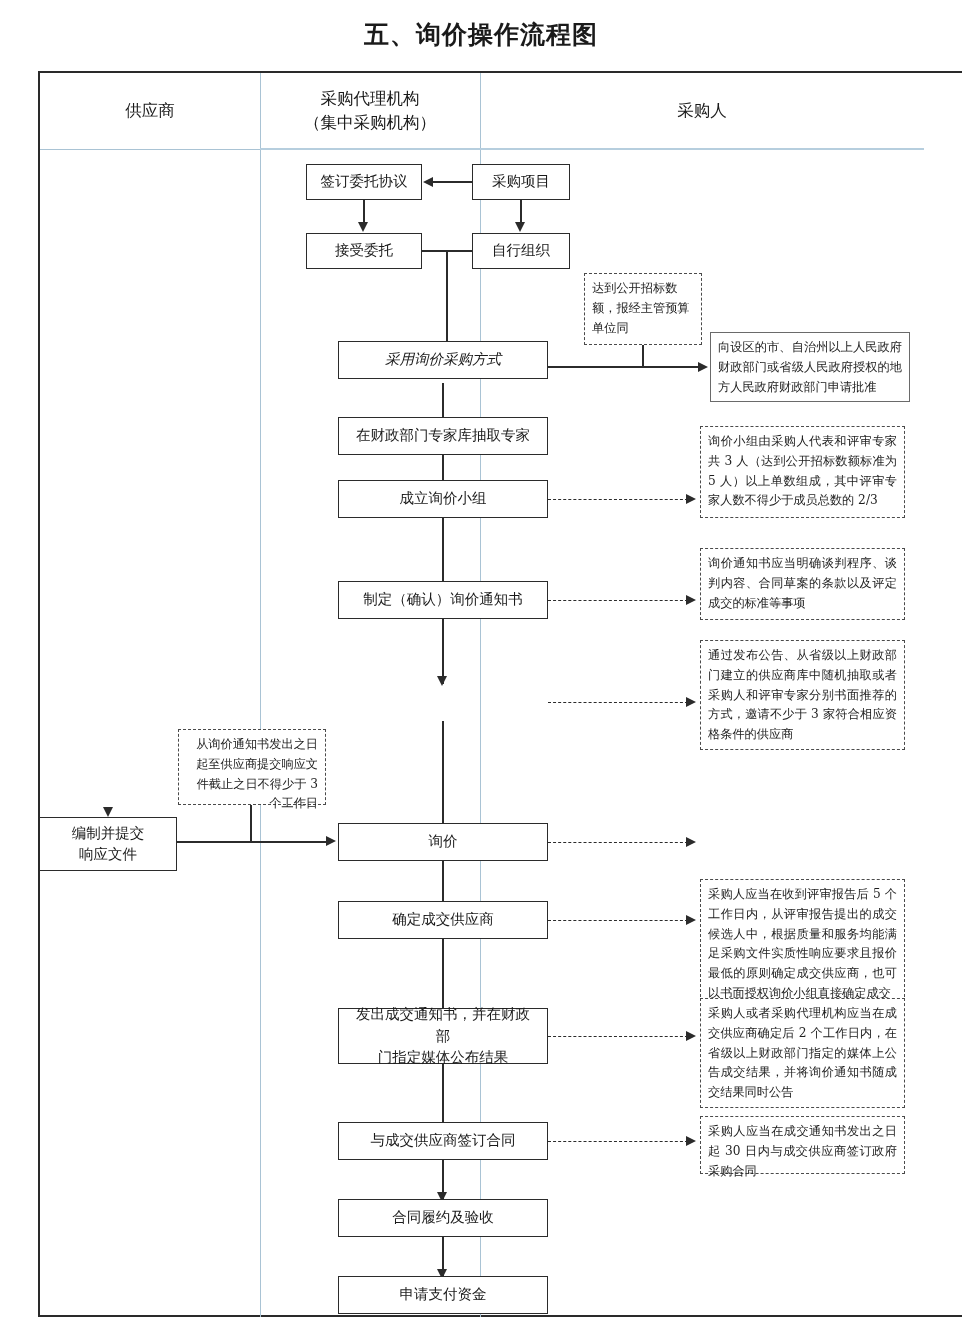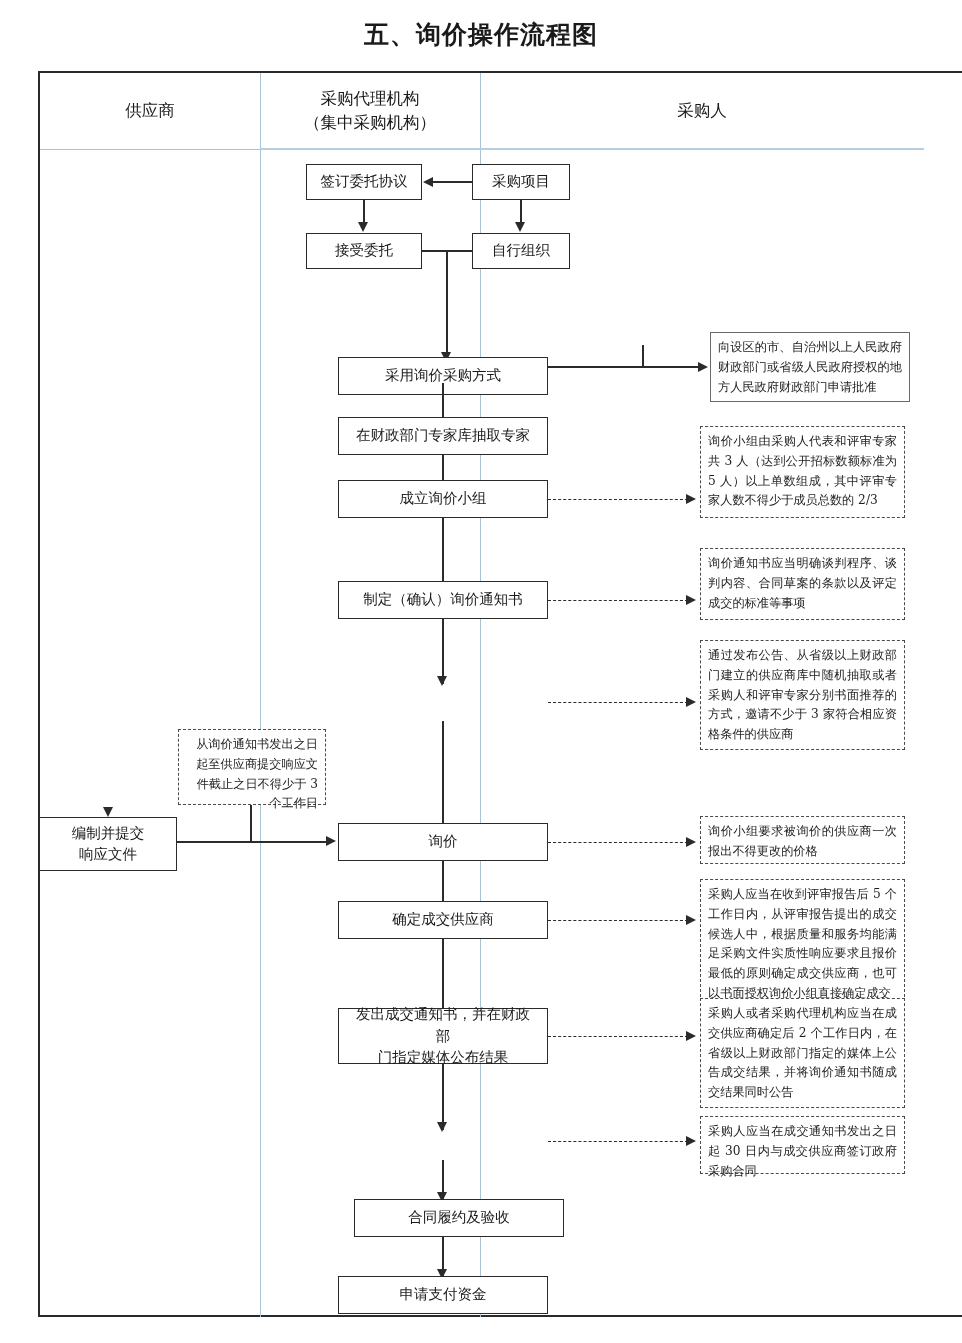--- a/index.html
+++ b/index.html
@@ -188,24 +188,27 @@
     <div class="ln v" style="left:323px; top:127px; height:23px;"></div>
     <div class="ar down" style="left:318px; top:149px;"></div>
 
     <div class="ln v" style="left:480px; top:127px; height:23px;"></div>
     <div class="ar down" style="left:475px; top:149px;"></div>
 
     <div class="ln h" style="left:382px; top:177px; width:50px;"></div>
     <div class="ln v" style="left:406px; top:177px; height:103px;"></div>
     <div class="ar down" style="left:401px; top:279px;"></div>
 
-    <div class="node" style="left:298px; top:284px; width:210px; height:38px;">
+    <div class="node" style="left:298px; top:268px; width:210px; height:38px;font-style:italic;">
       <span>采用询价采购方式</span>
     </div>
 
+    <div class="note" style="left:544px; top:200px; width:118px; height:72px; text-align:left;">
+      <span>达到公开招标数额，报经主管预算单位同</span>
+    </div>
 
     <div class="ln v" style="left:602px; top:272px; height:22px;"></div>
 
     <div class="ln h" style="left:508px; top:293px; width:152px;"></div>
     <div class="ar right" style="left:658px; top:289px;"></div>
 
     <div class="note solid" style="left:670px; top:259px; width:200px; height:70px;">
       <span>向设区的市、自治州以上人民政府财政部门或省级人民政府授权的地方人民政府财政部门申请批准</span>
     </div>
 
@@ -274,23 +277,20 @@
     <div class="ln h" style="left:137px; top:768px; width:151px;"></div>
     <div class="ar right" style="left:286px; top:763px;"></div>
 
     <div class="node" style="left:298px; top:750px; width:210px; height:38px;">
       <span>询价</span>
     </div>
 
     <div class="dln h" style="left:508px; top:769px; width:140px;"></div>
     <div class="ar right" style="left:646px; top:764px;"></div>
 
-    <div class="note" style="left:660px; top:743px; width:205px; height:48px;">
-      <span>询价小组要求被询价的供应商一次报出不得更改的价格</span>
-    </div>
 
     <div class="ln v" style="left:402px; top:788px; height:48px;"></div>
     <div class="ar down" style="left:397px; top:829px;"></div>
 
     <div class="node" style="left:298px; top:828px; width:210px; height:38px;">
       <span>确定成交供应商</span>
     </div>
 
     <div class="dln h" style="left:508px; top:847px; width:140px;"></div>
     <div class="ar right" style="left:646px; top:842px;"></div>
@@ -310,32 +310,35 @@
     <div class="dln h" style="left:508px; top:963px; width:140px;"></div>
     <div class="ar right" style="left:646px; top:958px;"></div>
 
     <div class="note" style="left:660px; top:925px; width:205px; height:110px;">
       <span>采购人或者采购代理机构应当在成交供应商确定后 2 个工作日内，在省级以上财政部门指定的媒体上公告成交结果，并将询价通知书随成交结果同时公告</span>
     </div>
 
     <div class="ln v" style="left:402px; top:991px; height:66px;"></div>
     <div class="ar down" style="left:397px; top:1049px;"></div>
 
+    <div class="node" style="left:298px; top:1049px; width:210px; height:38px;">
+      <span>与成交供应商签订合同</span>
+    </div>
 
     <div class="dln h" style="left:508px; top:1068px; width:140px;"></div>
     <div class="ar right" style="left:646px; top:1063px;"></div>
 
     <div class="note" style="left:660px; top:1043px; width:205px; height:58px;">
       <span>采购人应当在成交通知书发出之日起 30 日内与成交供应商签订政府采购合同</span>
     </div>
 
     <div class="ln v" style="left:402px; top:1087px; height:40px;"></div>
     <div class="ar down" style="left:397px; top:1119px;"></div>
 
-    <div class="node" style="left:314px; top:1126px; width:210px; height:38px;">
+    <div class="node" style="left:298px; top:1126px; width:210px; height:38px;">
       <span>合同履约及验收</span>
     </div>
 
     <div class="ln v" style="left:402px; top:1164px; height:40px;"></div>
     <div class="ar down" style="left:397px; top:1196px;"></div>
 
     <div class="node" style="left:298px; top:1203px; width:210px; height:38px;">
       <span>申请支付资金</span>
     </div>
 

